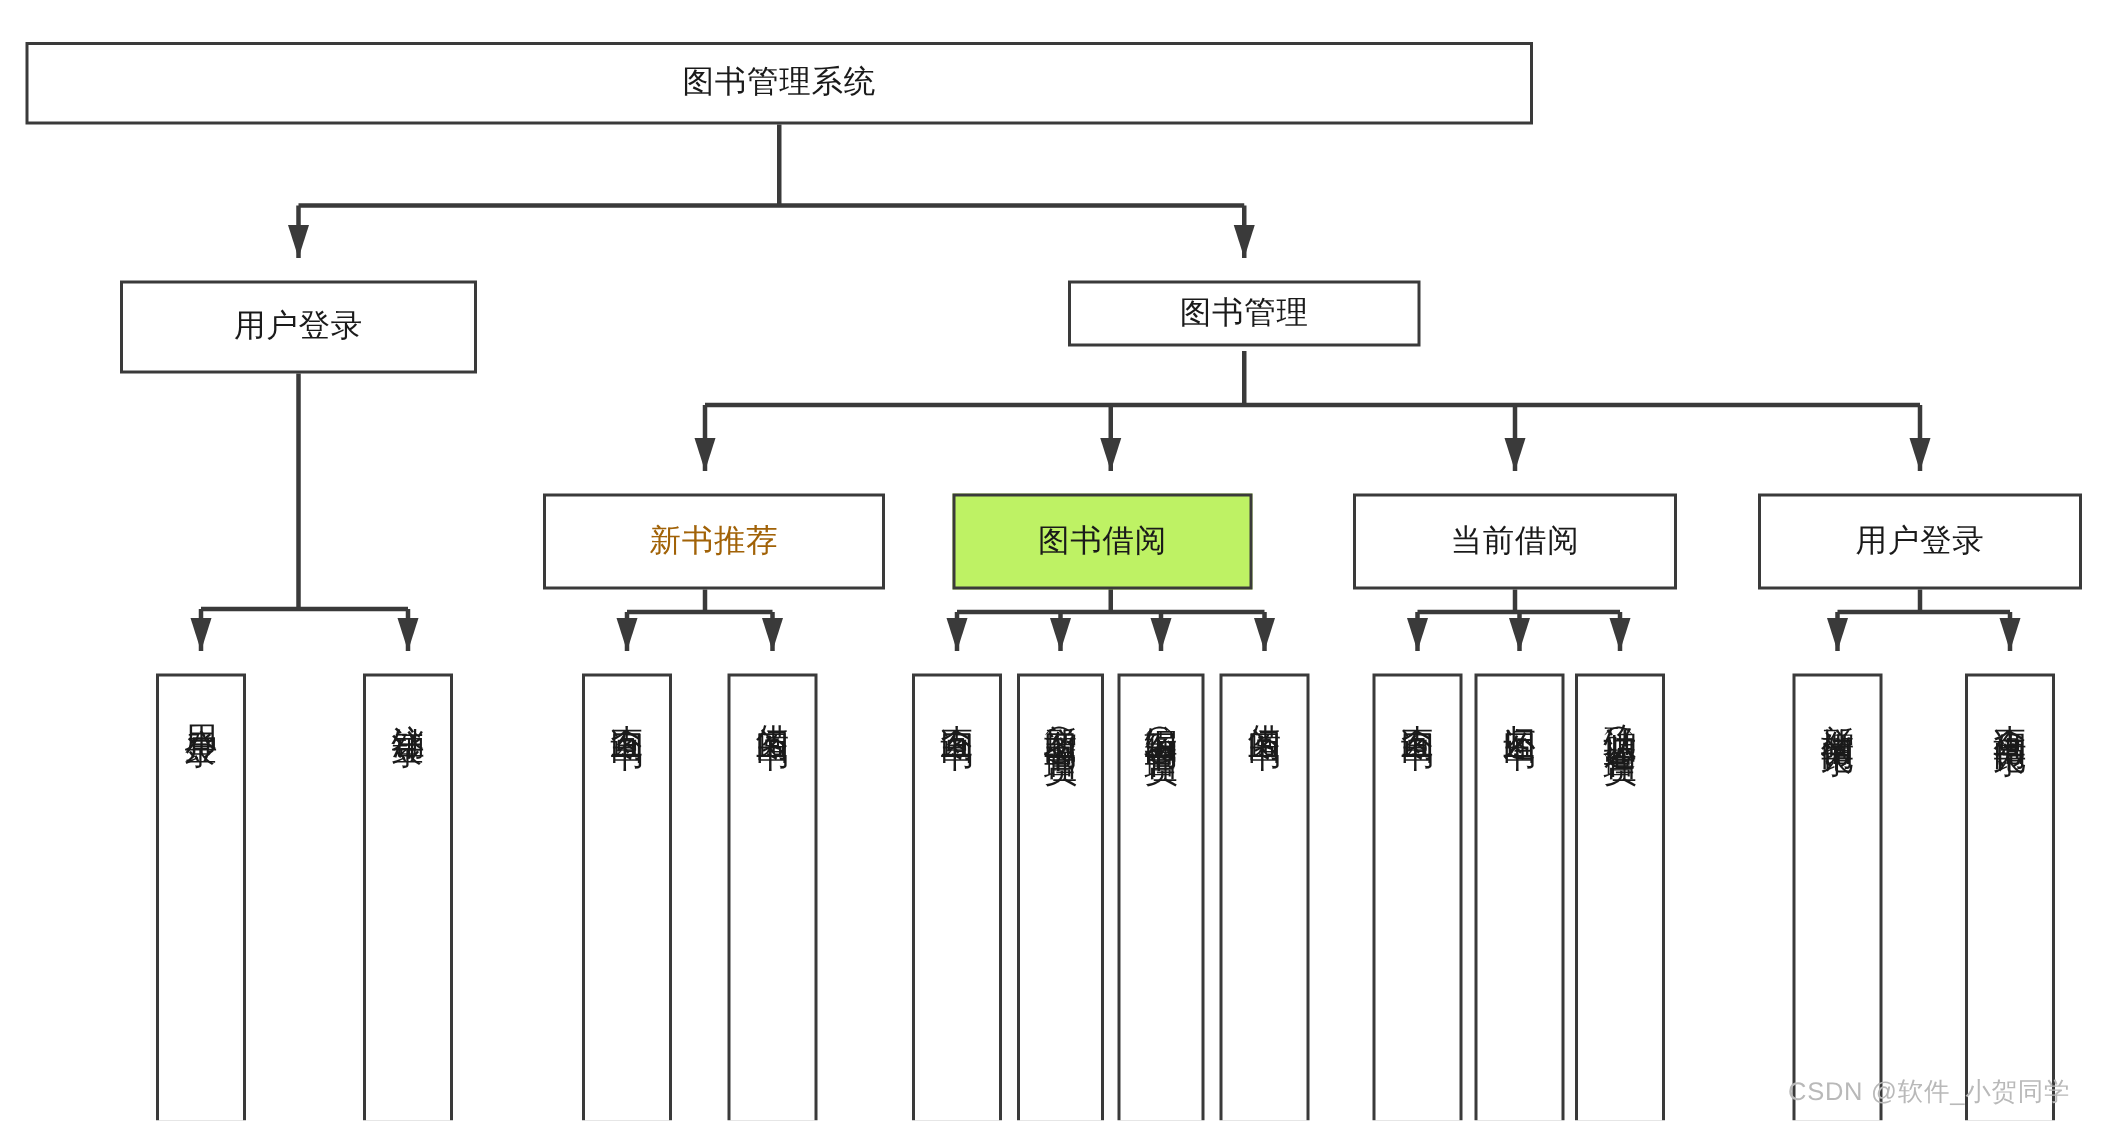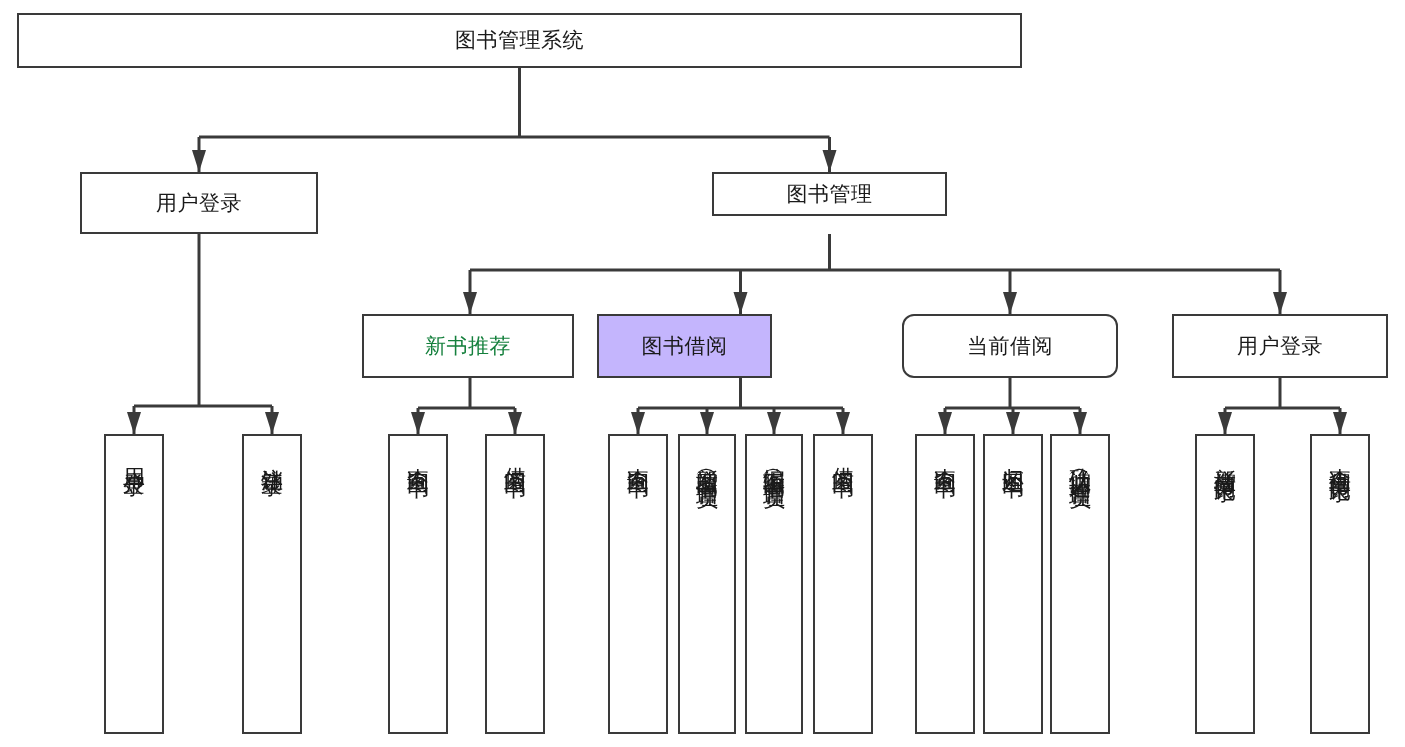--- a/index.html
+++ b/index.html
@@ -26,20 +26,21 @@
   }
   .node {
     position: absolute;
     box-sizing: border-box;
     background: #ffffff;
     border: 2px solid #3a3a3a;
     display: flex;
     align-items: center;
     justify-content: center;
     color: #1a1a1a;
+    margin-top: 15px;
   }
   .node .label {
     display: block;
     text-align: center;
     line-height: 1.18;
     white-space: pre;
   }
   .node.horiz .label {
     font-size: 21px;
     letter-spacing: 0.5px;
@@ -125,27 +126,27 @@
   <div id="nodes">
       <div class="node horiz" style="left: 17px; top: 13px; width: 1005px; height: 55px; border-color: rgb(58, 58, 58); background: rgb(255, 255, 255); color: rgb(26, 26, 26);">
         <span class="label">图书管理系统</span>
       </div>
       <div class="node horiz" style="left: 80px; top: 172px; width: 238px; height: 62px; border-color: rgb(58, 58, 58); background: rgb(255, 255, 255); color: rgb(26, 26, 26);">
         <span class="label">用户登录</span>
       </div>
       <div class="node horiz" style="left: 712px; top: 172px; width: 235px; height: 44px; border-color: rgb(58, 58, 58); background: rgb(255, 255, 255); color: rgb(26, 26, 26);">
         <span class="label">图书管理</span>
       </div>
-      <div class="node horiz" style="left: 362px; top: 314px; width: 212px; height: 64px; border-color: rgb(58, 58, 58); background: rgb(255, 255, 255); color: #15803d;">
+      <div class="node horiz" style="left: 362px; top: 314px; width: 228px; height: 64px; border-color: rgb(58, 58, 58); background: rgb(255, 255, 255); color: #a16207;">
         <span class="label">新书推荐</span>
       </div>
-      <div class="node horiz" style="left: 597px; top: 314px; width: 175px; height: 64px; border-color: rgb(58, 58, 58); background: #c4b5fd; color: rgb(26, 26, 26);">
+      <div class="node horiz" style="left: 635px; top: 314px; width: 200px; height: 64px; border-color: rgb(58, 58, 58); background: #bef264; color: rgb(26, 26, 26);">
         <span class="label">图书借阅</span>
       </div>
-      <div class="node horiz" style="left: 902px; top: 314px; width: 216px; height: 64px; border-color: rgb(58, 58, 58); background: rgb(255, 255, 255); color: rgb(26, 26, 26); border-radius: 12px;">
+      <div class="node horiz" style="left: 902px; top: 314px; width: 216px; height: 64px; border-color: rgb(58, 58, 58); background: rgb(255, 255, 255); color: rgb(26, 26, 26);">
         <span class="label">当前借阅</span>
       </div>
       <div class="node horiz" style="left: 1172px; top: 314px; width: 216px; height: 64px; border-color: rgb(58, 58, 58); background: rgb(255, 255, 255); color: rgb(26, 26, 26);">
         <span class="label">用户登录</span>
       </div>
       <div class="node vert" style="left: 104px; top: 434px; width: 60px; height: 300px; border-color: rgb(58, 58, 58); background: rgb(255, 255, 255); color: rgb(26, 26, 26);">
         <span class="label">用户登录</span>
       </div>
       <div class="node vert" style="left: 242px; top: 434px; width: 60px; height: 300px; border-color: rgb(58, 58, 58); background: rgb(255, 255, 255); color: rgb(26, 26, 26);">
         <span class="label">注销登录</span>
@@ -177,13 +178,14 @@
       <div class="node vert" style="left: 1050px; top: 434px; width: 60px; height: 300px; border-color: rgb(58, 58, 58); background: rgb(255, 255, 255); color: rgb(26, 26, 26);">
         <span class="label">确认归还（管理员）</span>
       </div>
       <div class="node vert" style="left: 1195px; top: 434px; width: 60px; height: 300px; border-color: rgb(58, 58, 58); background: rgb(255, 255, 255); color: rgb(26, 26, 26);">
         <span class="label">新增借阅记录</span>
       </div>
       <div class="node vert" style="left: 1310px; top: 434px; width: 60px; height: 300px; border-color: rgb(58, 58, 58); background: rgb(255, 255, 255); color: rgb(26, 26, 26);">
         <span class="label">查询借阅记录</span>
       </div>
     </div>
+  <div class="watermark" style="left: 1192px; top: 716px; color: rgb(185, 185, 185);">CSDN @软件_小贺同学</div>
 </div>
 
 </body></html>

